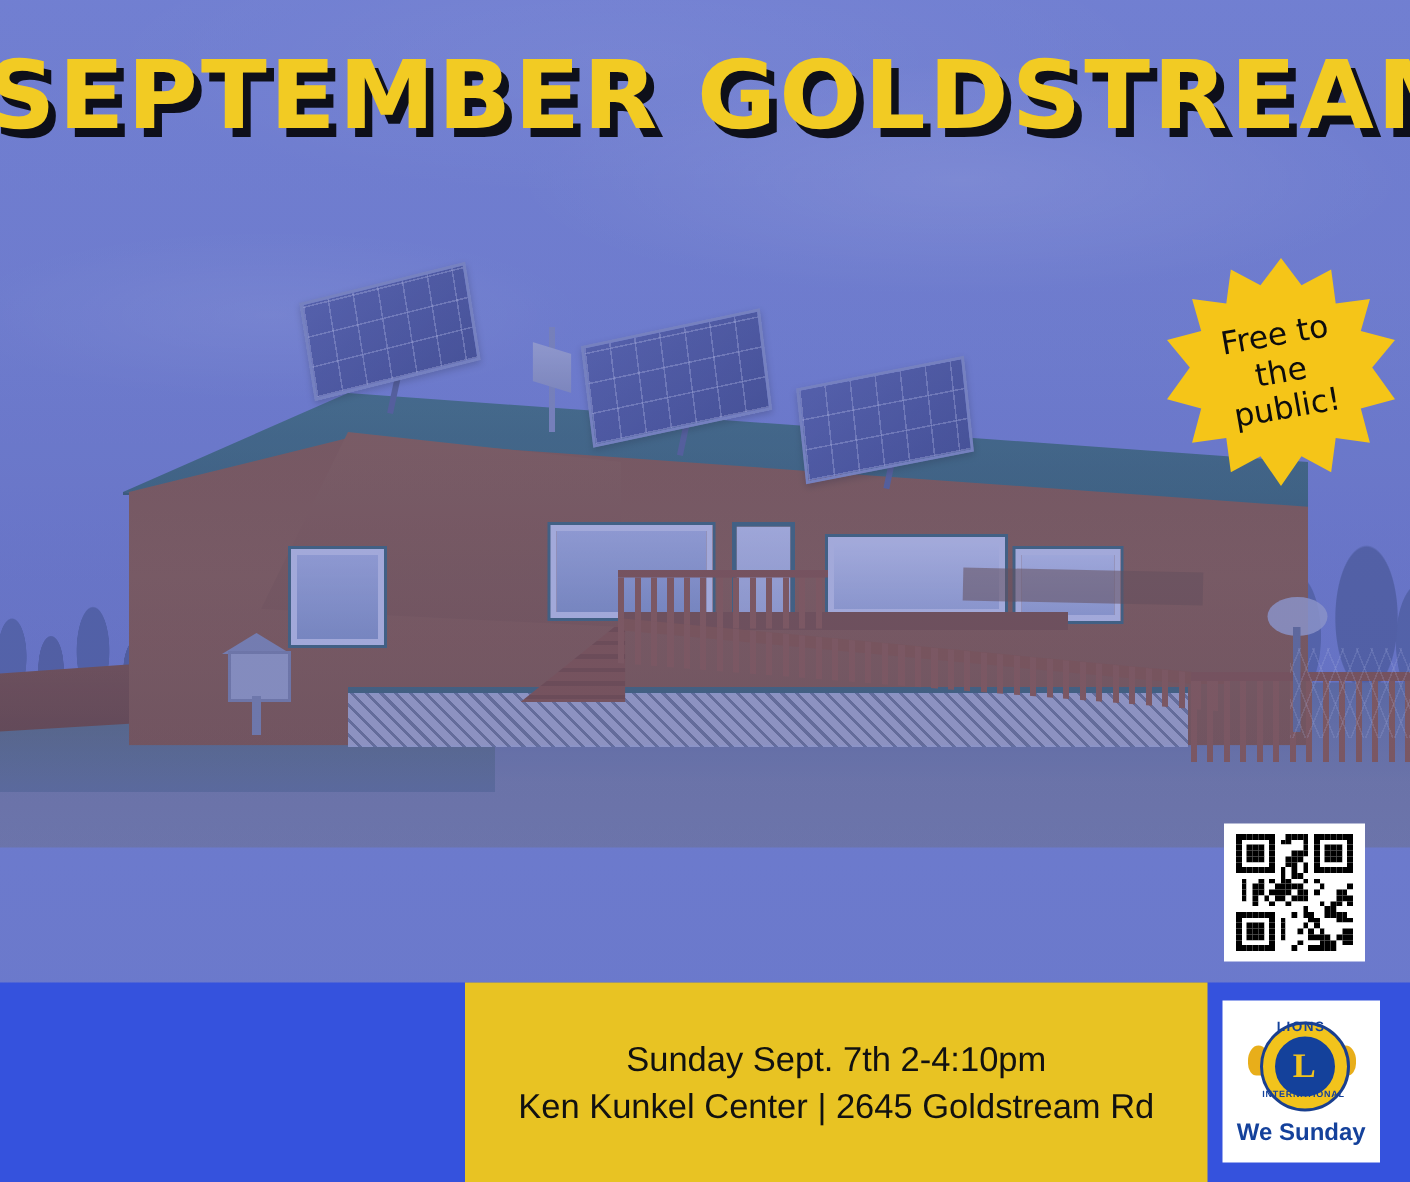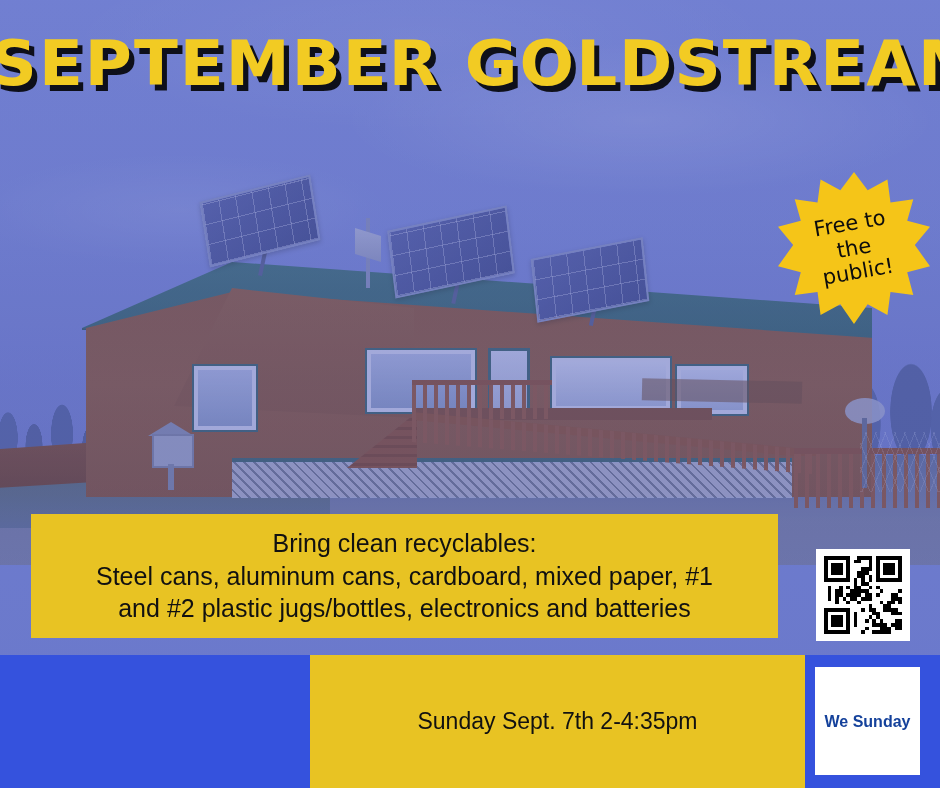--- a/index.html
+++ b/index.html
@@ -259,25 +259,20 @@
 
   <div class="burst">
     <div class="star"></div>
     <div class="btxt">
       <span>Free to</span>
       <span>the</span>
       <span>public!</span>
     </div>
   </div>
 
-  <div class="banner">
-    <div class="ln">Bring clean recyclables:</div>
-    <div class="ln">Steel cans, aluminum cans, cardboard, mixed paper, #1</div>
-    <div class="ln">and #2 plastic jugs/bottles, electronics and batteries</div>
-  </div>
 
   <div class="qrbox">
     <div class="qr" id="qr">
         <i style="background: rgb(0, 0, 0);"></i>
         <i style="background: rgb(0, 0, 0);"></i>
         <i style="background: rgb(0, 0, 0);"></i>
         <i style="background: rgb(0, 0, 0);"></i>
         <i style="background: rgb(0, 0, 0);"></i>
         <i style="background: rgb(0, 0, 0);"></i>
         <i style="background: rgb(0, 0, 0);"></i>
@@ -715,20 +710,29 @@
         <i style="background: rgb(255, 255, 255);"></i>
         <i style="background: rgb(255, 255, 255);"></i>
         <i style="background: rgb(255, 255, 255);"></i>
       </div>
   </div>
 
   <div class="bottom"></div>
 
 
   <div class="infoPanel">
-    <div class="ln">Sunday Sept. 7th 2-4:35pm</div>
+    <div class="ln">Sunday Sept. 7th 2-4:10pm</div>
+    <div class="ln">Ken Kunkel Center | 2645 Goldstream Rd</div>
   </div>
 
   <div class="lionsBox">
+    <div class="lionsEmblem">
+      <div class="lionsHeadL"></div>
+      <div class="lionsHeadR"></div>
+      <div class="lionsRing"></div>
+      <div class="lionsTop">LIONS</div>
+      <div class="lionsInner">L</div>
+      <div class="lionsBot">INTERNATIONAL</div>
+    </div>
     <div class="weServe">We Sunday</div>
   </div>
 
 </div>
 
 </body></html>

